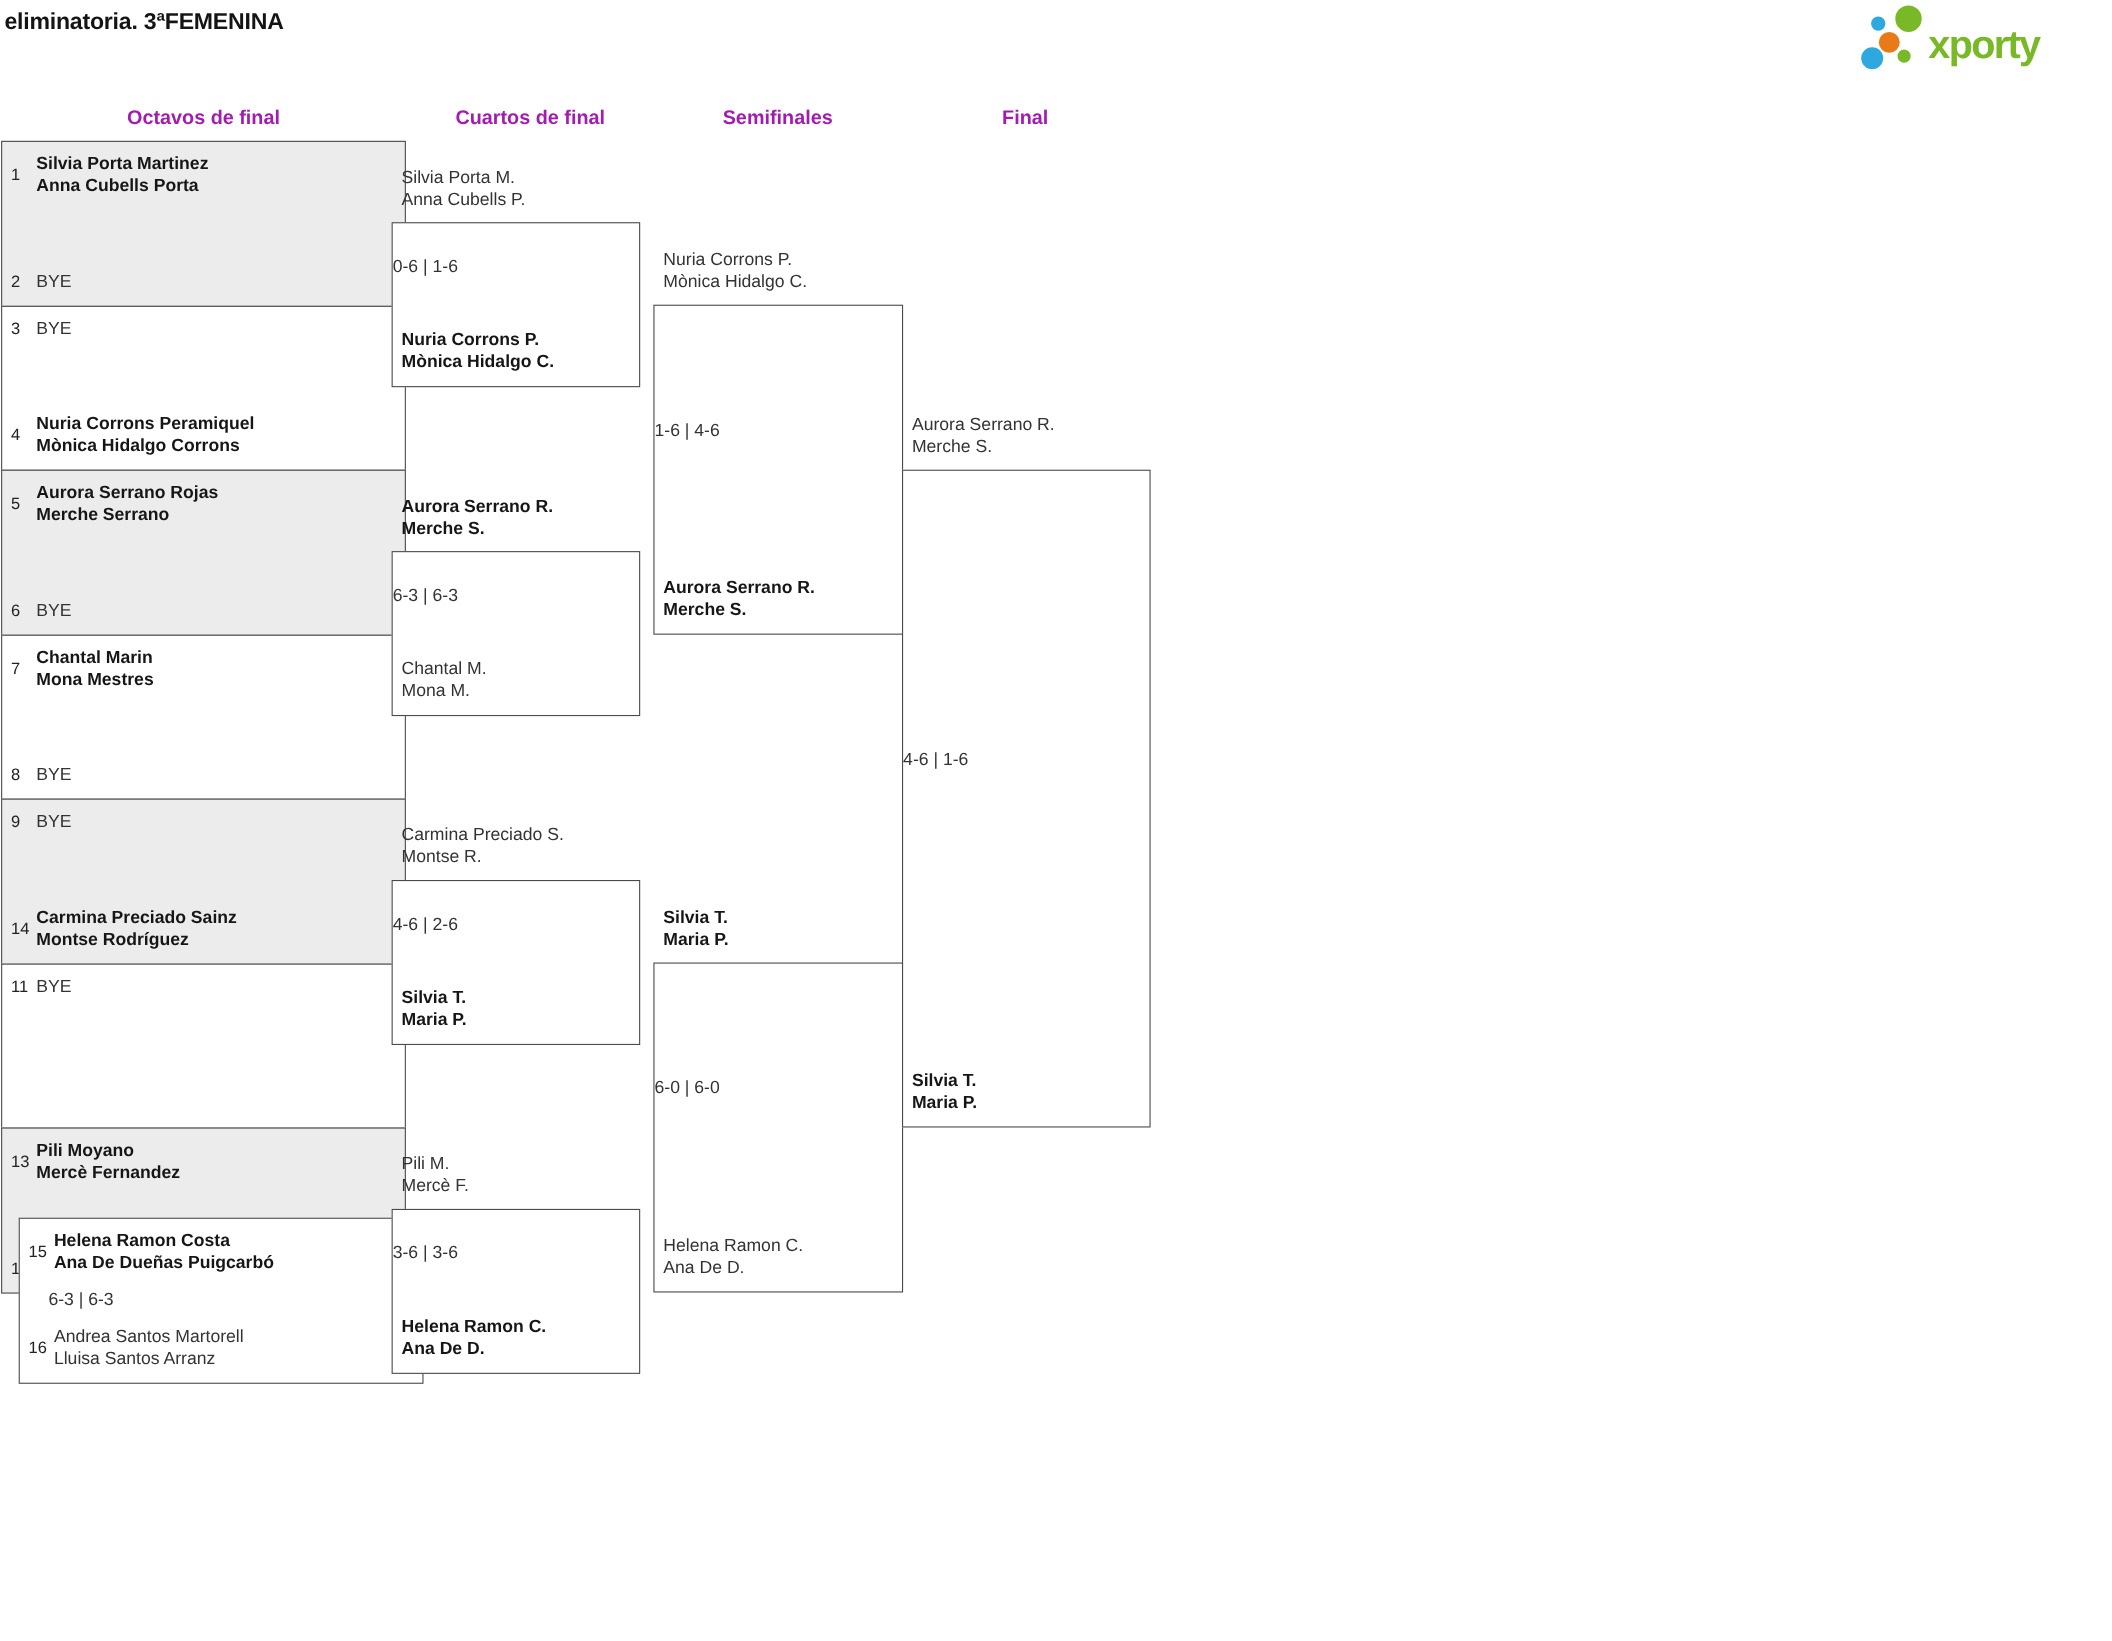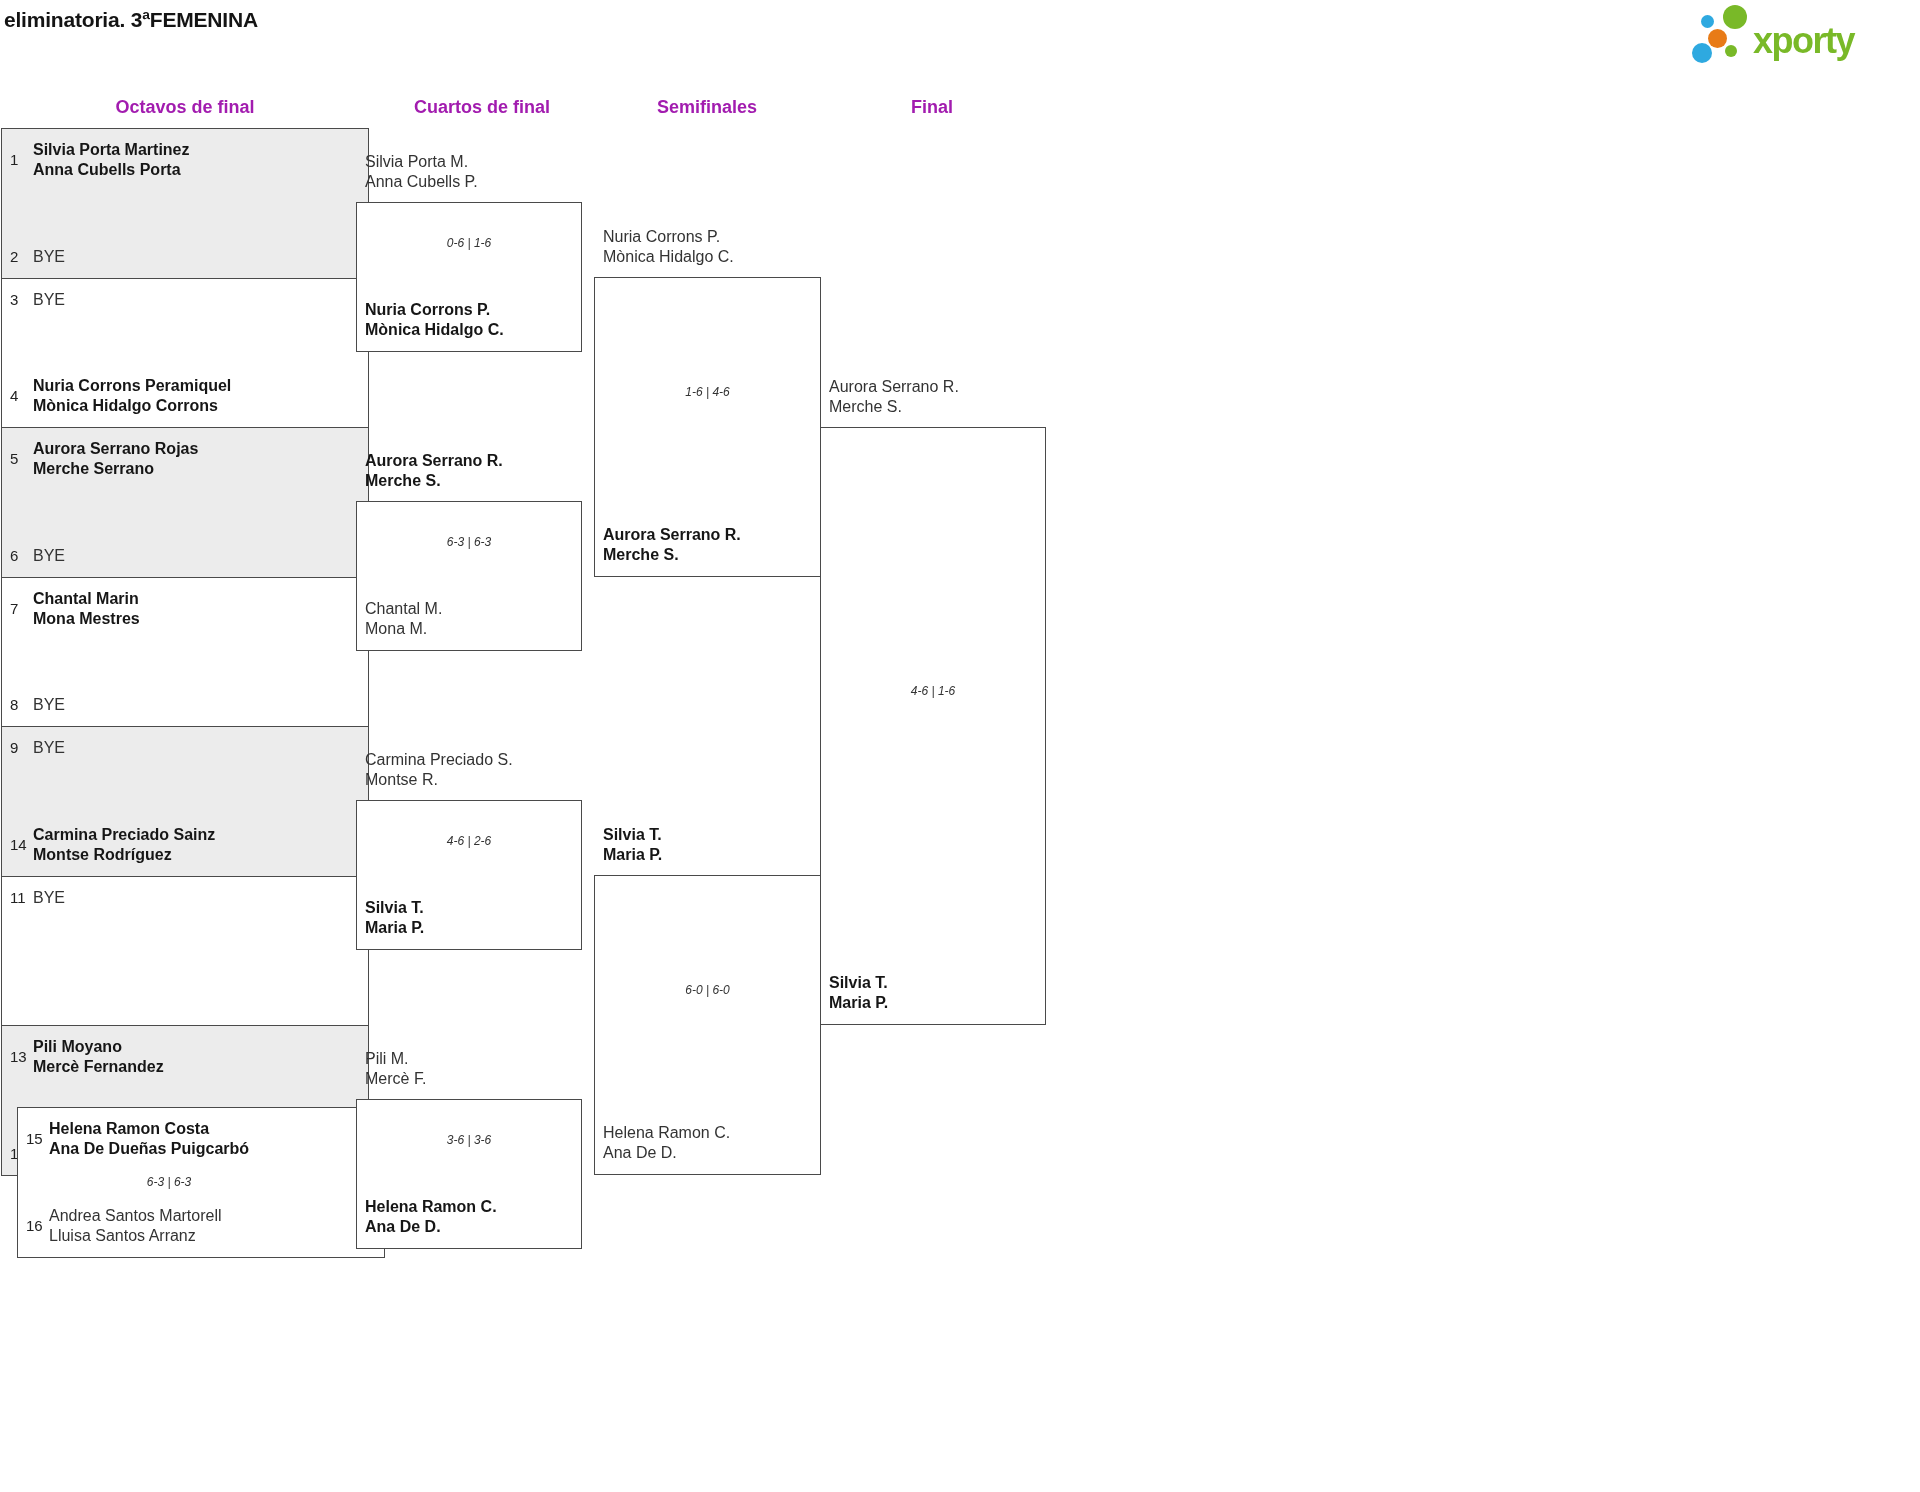--- a/index.html
+++ b/index.html
@@ -42,21 +42,21 @@
   .fin{left:820px;width:226px;height:598px;top:427px;}
 
   
   .nl{font-size:16px;line-height:20px;color:#333;white-space:nowrap;}
   .nl:empty{display:none;}
 
   .slot{position:absolute;left:8px;right:4px;display:flex;align-items:center;gap:4px;}
   .slot-top{top:11px;} .slot-bottom{bottom:11px;}
   .seed{flex:0 0 19px;width:19px;font-size:15px;line-height:18px;color:#222;}
 
-  .score{position:absolute;left:0;right:0;text-align:center;font-size:12px;line-height:20px;color:#333;font-style:italic;}
+  .score{position:absolute;left:0;right:0;text-align:left;font-size:16px;line-height:20px;color:#333;}
   .score:empty{display:none;}
   .qf .score{top:30px;}
   .sf .score{top:104px;}
   .fin .score{top:253px;}
   .r1 .score{left:26px;right:auto;width:250px;top:50%;margin-top:-10px;}
 
   .label{position:absolute;left:8px;}
   .label-top{bottom:calc(100% + 11px);}
   .label-bottom{bottom:11px;}
 

